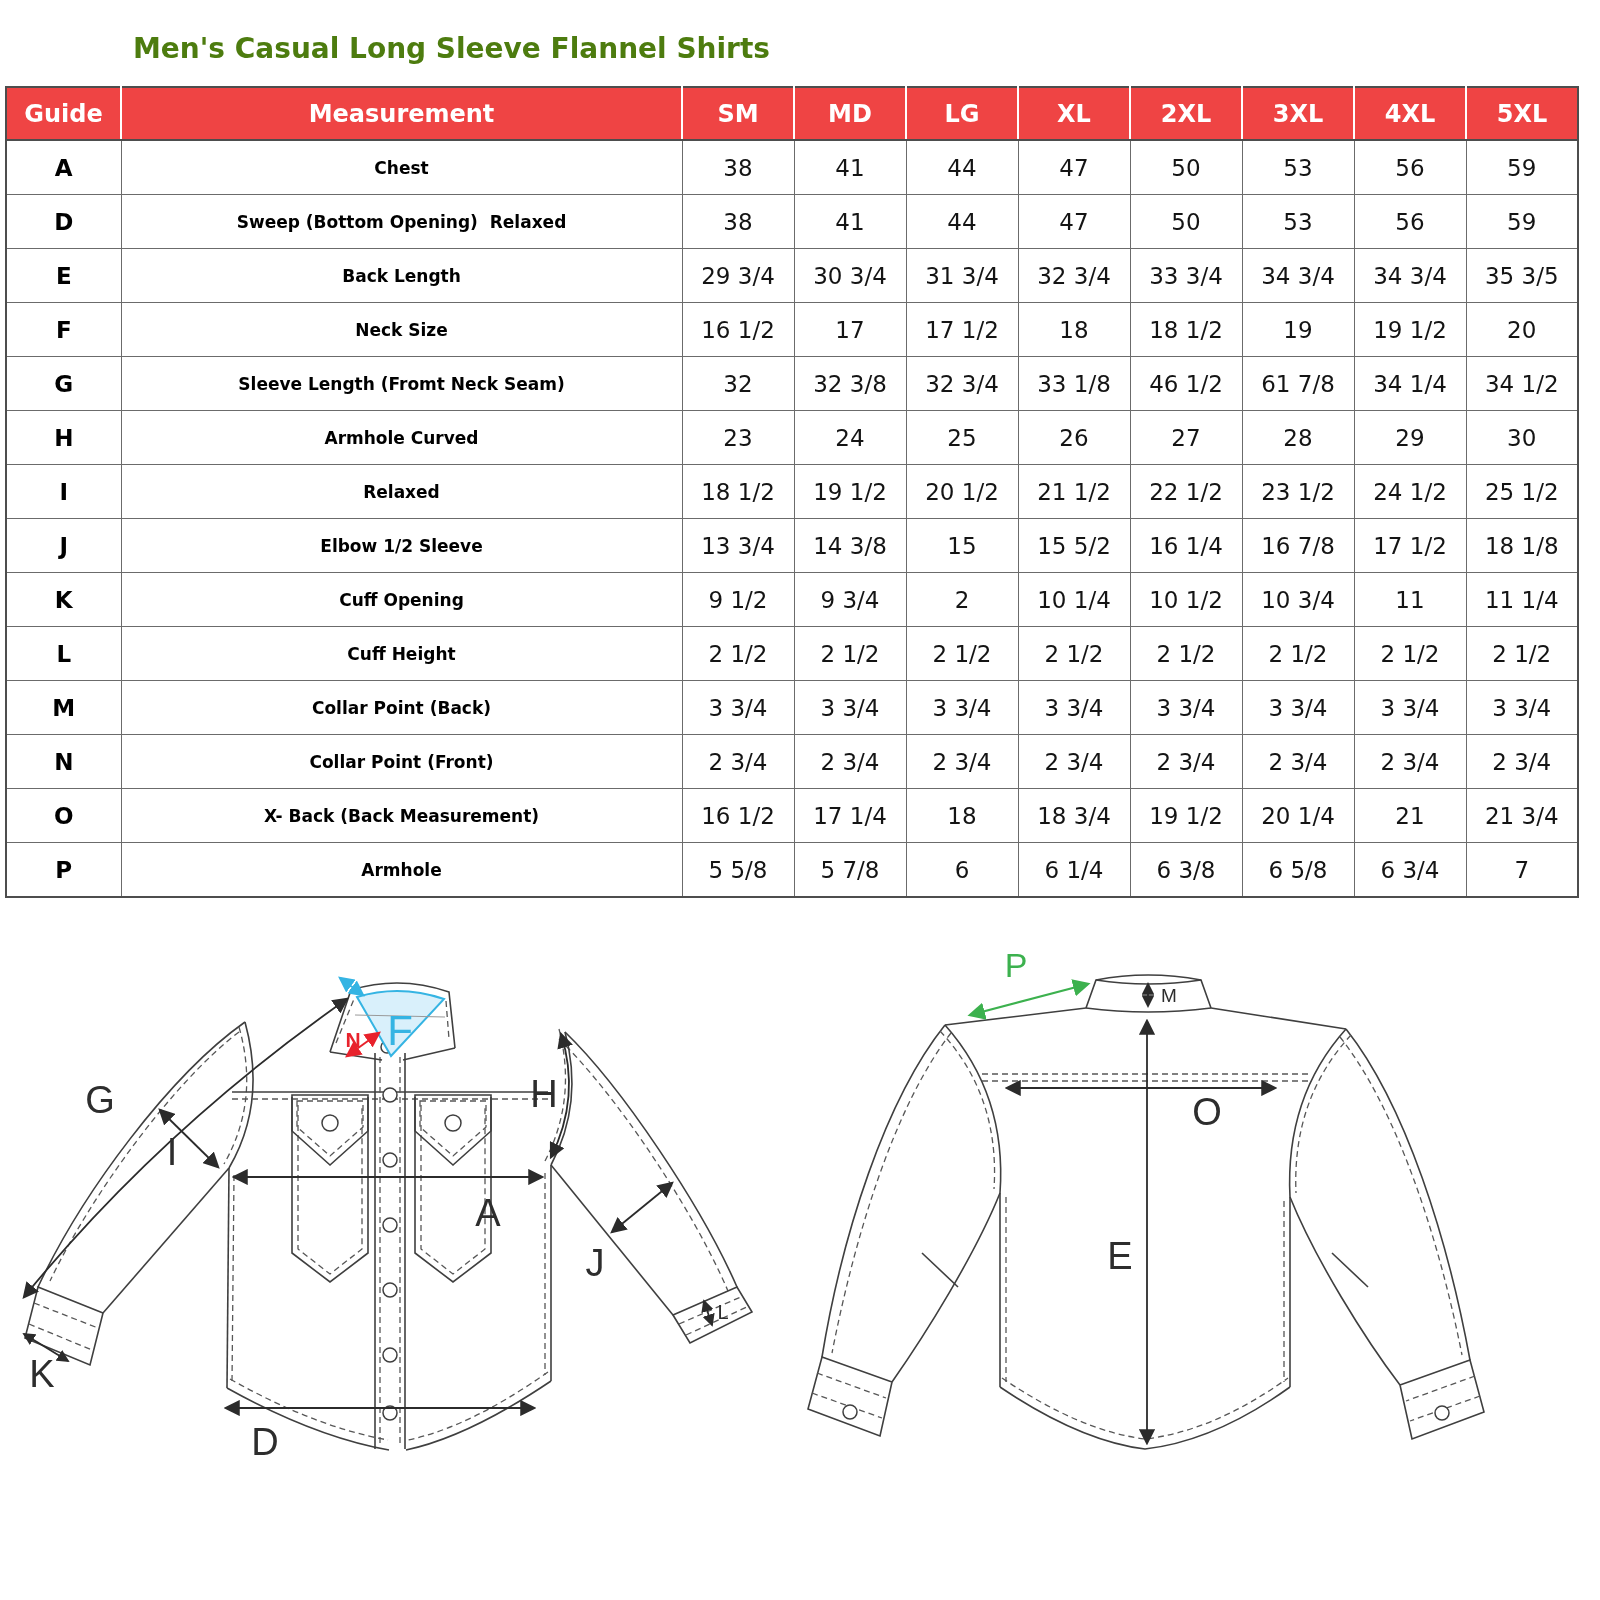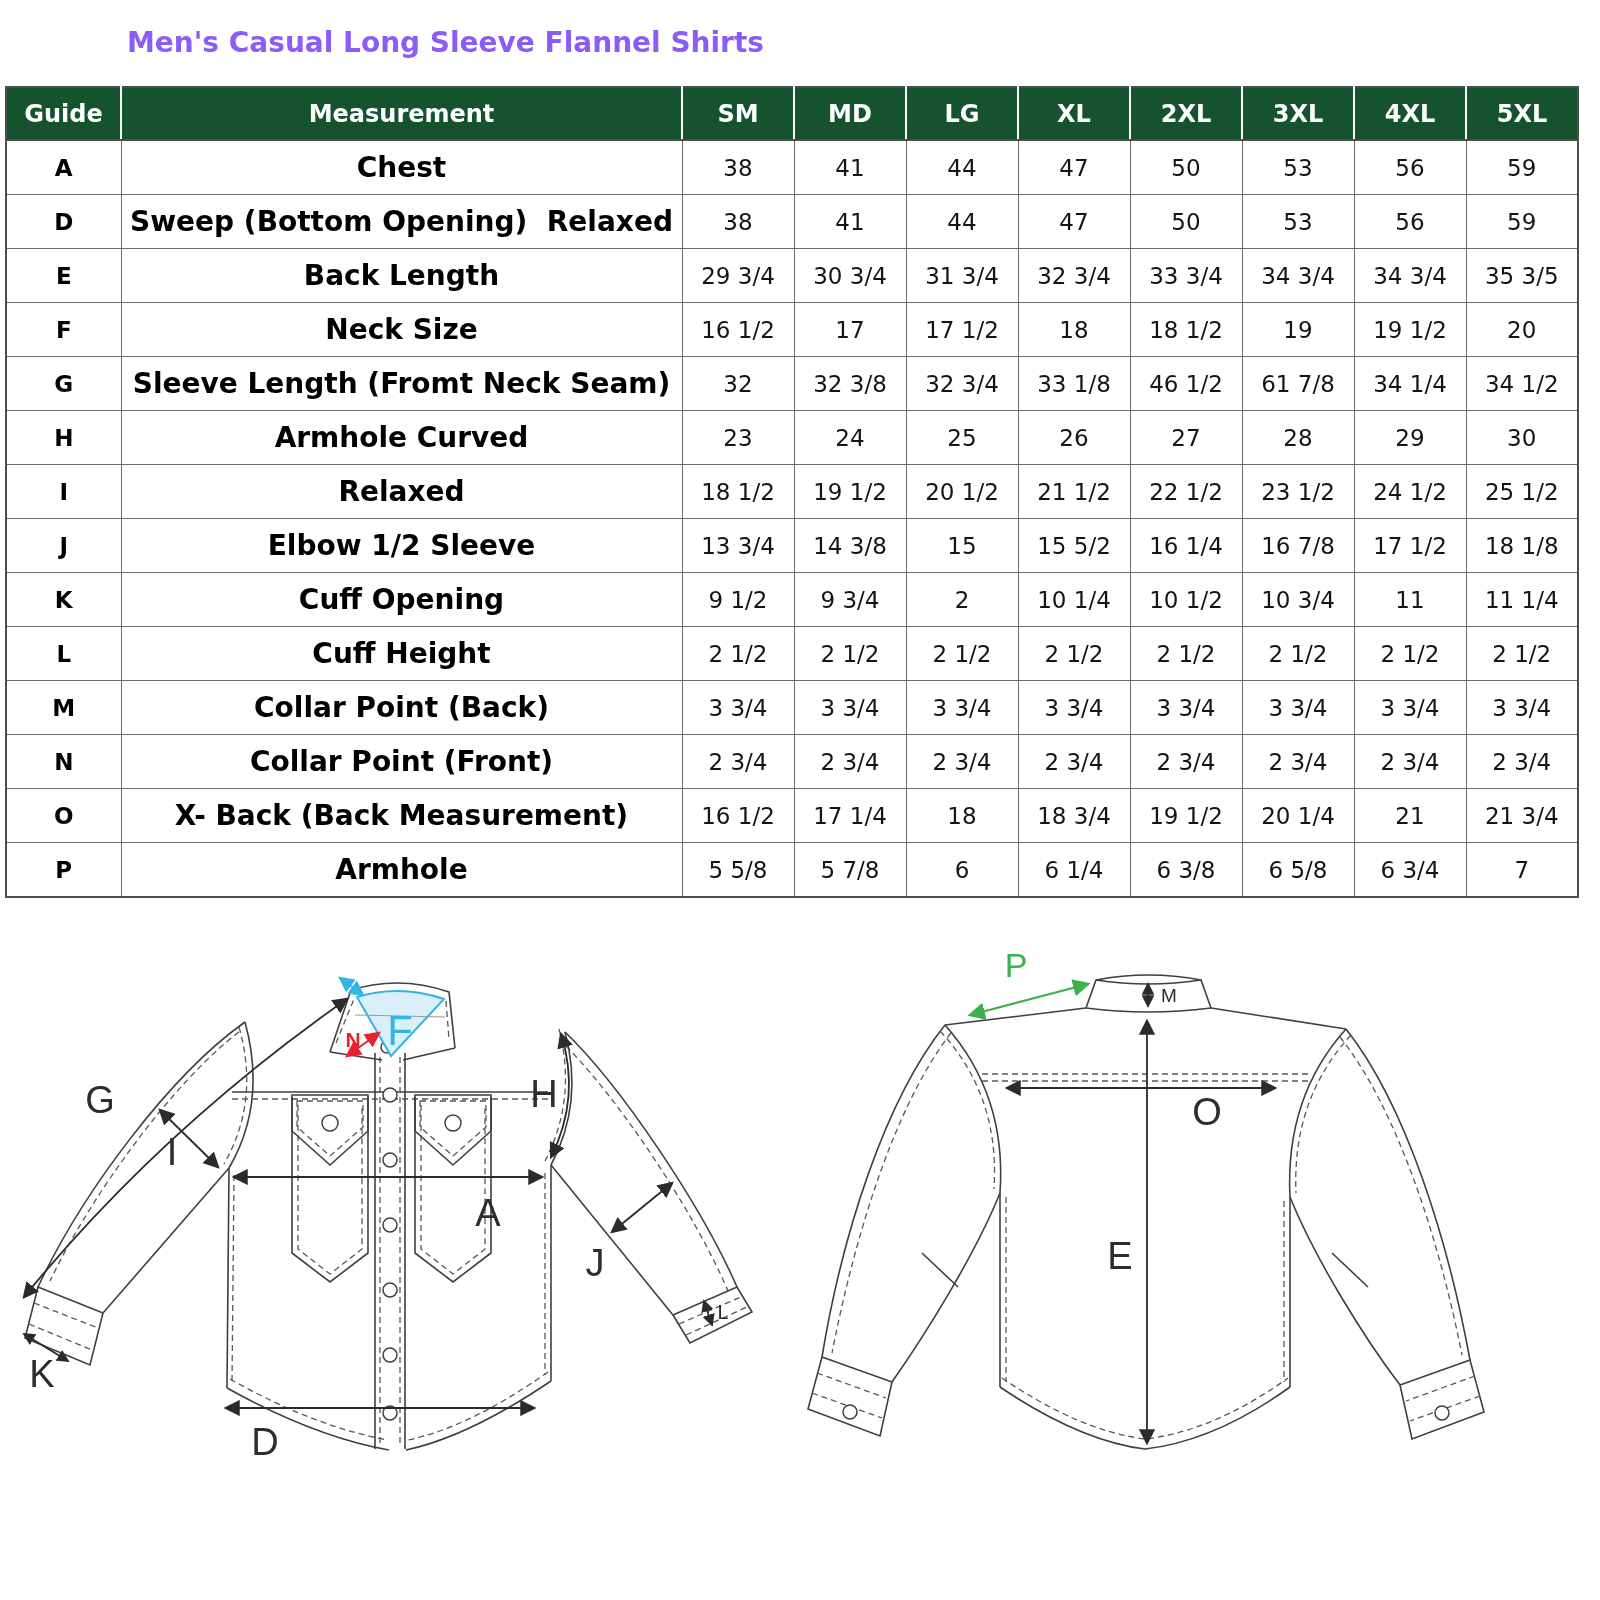--- a/index.html
+++ b/index.html
@@ -2,42 +2,42 @@
 <html><head>
 <meta charset="utf-8">
 <style>
   html,body{margin:0;padding:0;}
   body{
     width:1600px;height:1600px;position:relative;background:#ffffff;
     font-family:"DejaVu Sans","Liberation Sans",sans-serif;color:#111;
     overflow:hidden;
   }
   .page-title{
-    position:absolute;left:125px;top:24px;margin:2px;
-    font-size:28px;font-weight:bold;color:#8b5cf6;letter-spacing:0;
+    position:absolute;left:125px;top:24px;margin:8px;
+    font-size:28px;font-weight:bold;color:#4d7c0f;letter-spacing:0;
   }
   .chart-wrap{position:absolute;left:5px;top:86px;}
   table.size-chart{
     border-collapse:collapse;table-layout:fixed;width:1572px;
     border:2px solid #4d4d4d;
   }
   table.size-chart thead th{
-    background:#14532d;color:#ffffff;font-weight:bold;font-size:24px;
+    background:#ef4444;color:#ffffff;font-weight:bold;font-size:24px;
     height:51px;border-left:2px solid #ffffff;border-bottom:2px solid #4d4d4d;
     padding:0;text-align:center;vertical-align:middle;
   }
   table.size-chart thead th:first-child{border-left:none;}
   table.size-chart tbody th,
   table.size-chart tbody td{
     border:1px solid #6b6b6b;height:53px;padding:0;
     text-align:center;vertical-align:middle;background:#fff;
     font-size:23px;font-weight:normal;color:#141414;
   }
   table.size-chart tbody th.guide{font-weight:bold;font-size:23px;color:#000;}
-  table.size-chart tbody td.meas{font-weight:bold;font-size:28px;color:#000;white-space:pre-wrap;}
+  table.size-chart tbody td.meas{font-weight:bold;font-size:17px;color:#000;white-space:pre-wrap;}
   .diagram{position:absolute;}
   #front-svg{left:20px;top:935px;}
   #back-svg{left:770px;top:935px;}
   svg text{font-family:"Liberation Sans","DejaVu Sans",sans-serif;}
   .ln{fill:none;stroke:#3f3f3f;stroke-width:1.6;}
   .lnd{fill:none;stroke:#575757;stroke-width:1.3;stroke-dasharray:6 4;}
   .msr{fill:none;stroke:#2b2b2b;stroke-width:1.8;}
   .msr-cyan{fill:none;stroke:#35b4e3;stroke-width:2;}
   .msr-red{fill:none;stroke:#e8222c;stroke-width:2;}
   .msr-green{fill:none;stroke:#3cb14e;stroke-width:2.2;}

